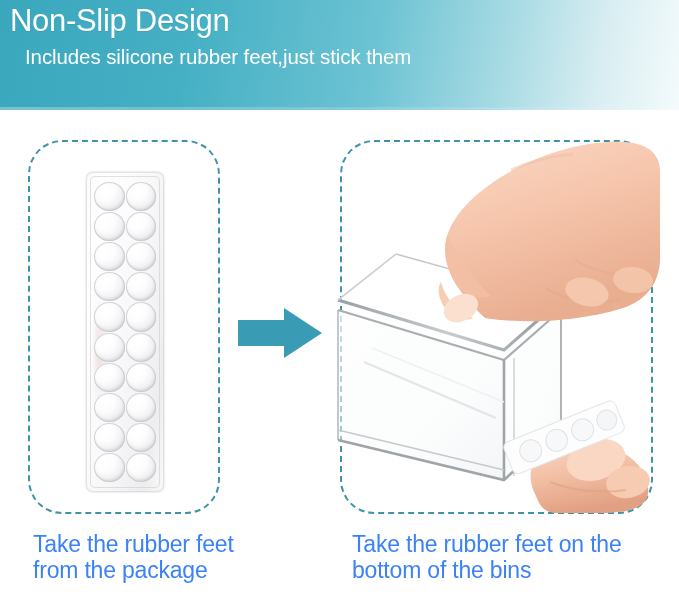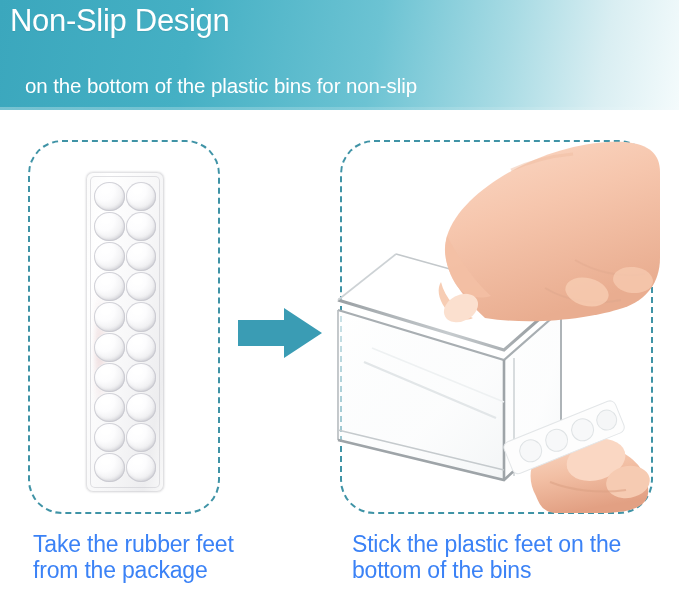--- a/index.html
+++ b/index.html
@@ -96,21 +96,21 @@
   .bin-wrap{position:absolute;left:336px;top:150px;width:320px;height:364px;overflow:hidden;}
   .strip-wrap{position:absolute;left:500px;top:378px;width:140px;height:90px;}
 
   .hand-svg{position:absolute;left:0;top:0;}
 </style>
 </head>
 <body>
 
 <div class="header">
   <div class="h-title">Non-Slip Design</div>
-  <div class="h-sub l2">on the bottom of the plastic bins for non-slip</div>
+  <div class="h-sub l1">Includes silicone rubber feet,just stick them</div>
 </div>
 
 <div class="panel" id="panel-left"></div>
 
 <div class="pack">
   <div class="pack-tint"></div>
   <div class="dome-grid">
     <div class="dome"></div>
     <div class="dome"></div>
     <div class="dome"></div>
@@ -223,13 +223,13 @@
       <rect x="4" y="40" width="120" height="34" rx="6" fill="#fdfdfd" stroke="#e3e6e8" stroke-width="1"></rect>
       <circle cx="28" cy="57" r="11" fill="#f7f8f9" stroke="#dfe3e5" stroke-width="1"></circle>
       <circle cx="56" cy="57" r="11" fill="#f7f8f9" stroke="#dfe3e5" stroke-width="1"></circle>
       <circle cx="84" cy="57" r="11" fill="#f7f8f9" stroke="#dfe3e5" stroke-width="1"></circle>
       <circle cx="110" cy="57" r="10" fill="#f5f6f7" stroke="#dfe3e5" stroke-width="1"></circle>
     </g>
   </svg>
 </div>
 
 <div class="caption" id="caption-left">Take the rubber feet from the package</div>
-<div class="caption" id="caption-right">Stick the plastic feet on the bottom of the bins</div>
+<div class="caption" id="caption-right">Take the rubber feet on the bottom of the bins</div>
 
 </body></html>

